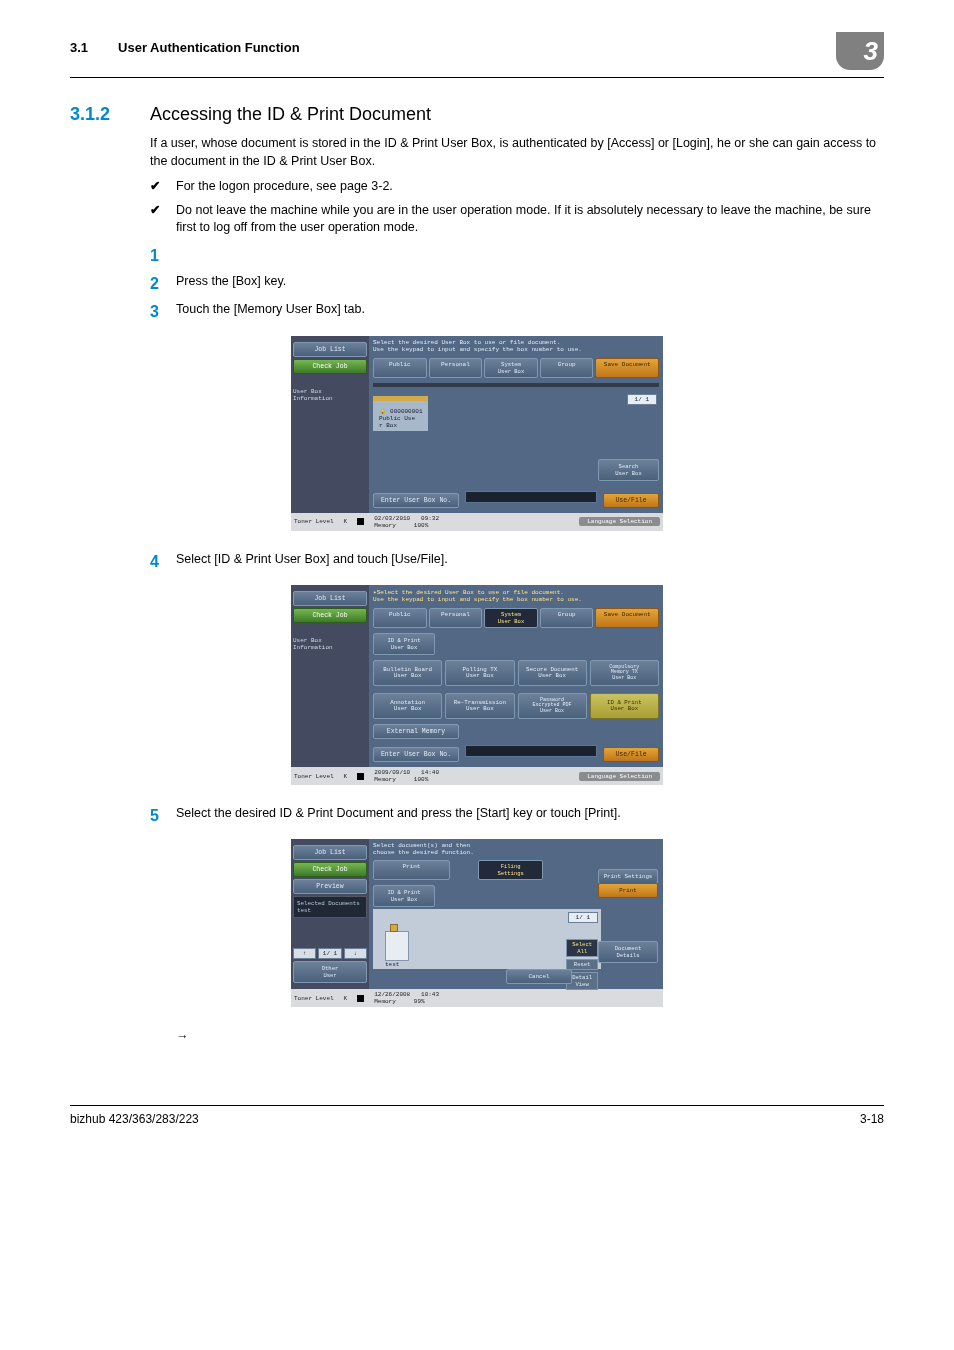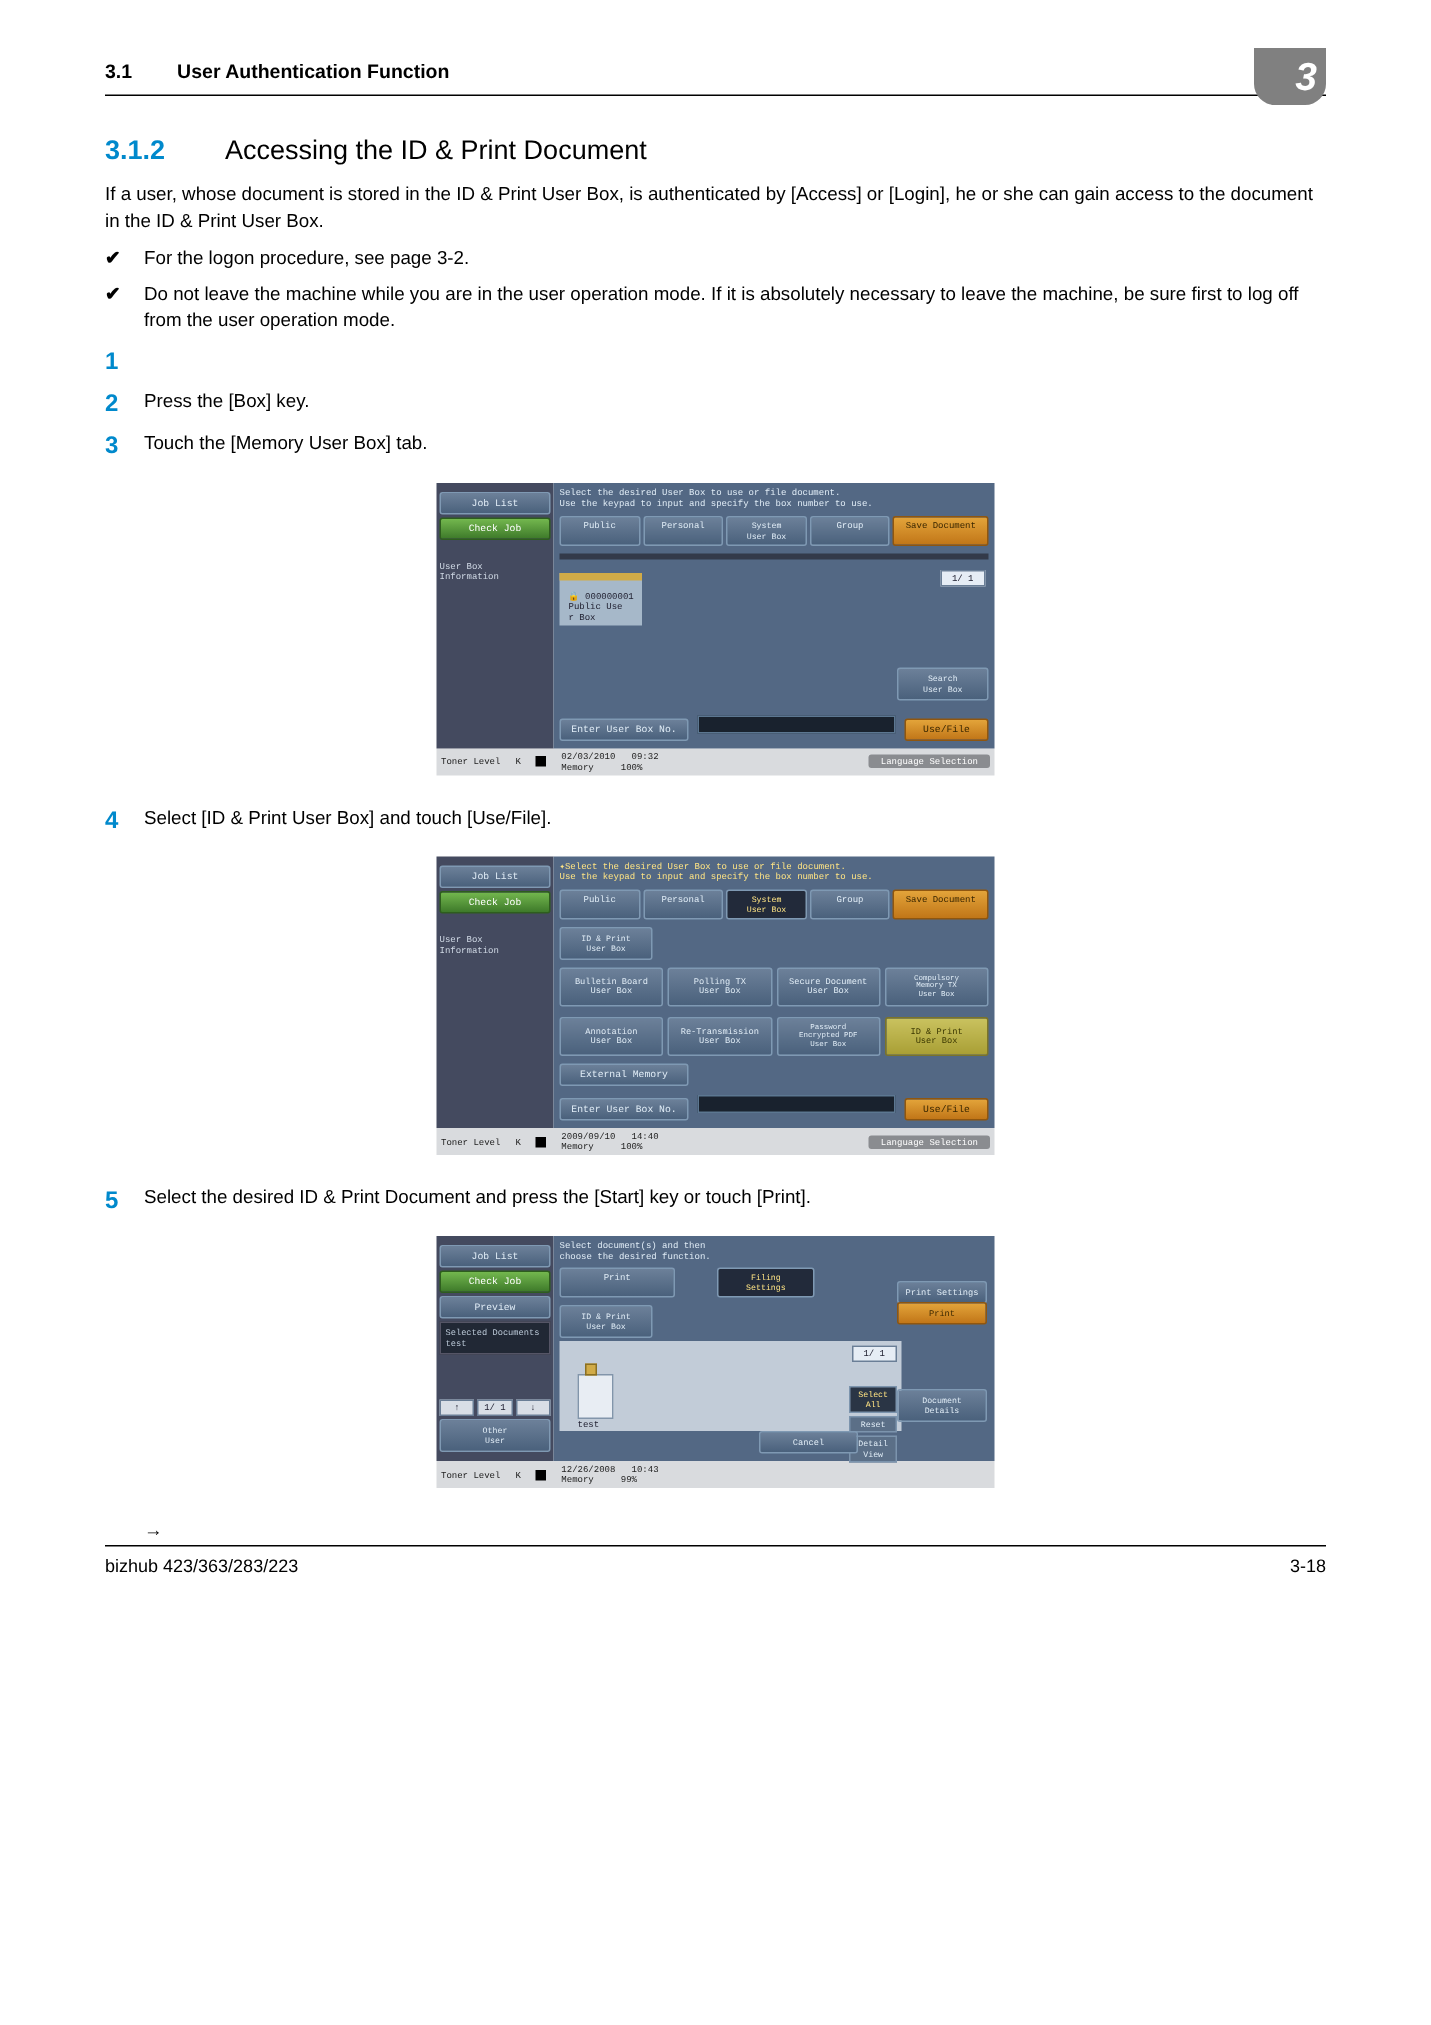--- a/index.html
+++ b/index.html
@@ -12,21 +12,21 @@
   }
   .page {
     padding: 40px 70px 30px 70px;
     position: relative;
   }
   .header-row {
     display: flex;
     align-items: center;
     font-size: 13px;
     font-weight: bold;
-    margin-bottom: 8px;
+    margin-bottom: 22px;
   }
   .header-num { margin-right: 30px; }
   .chapter-badge {
     position: absolute;
     right: 70px;
     top: 32px;
     width: 48px; height: 38px;
     background: #808080;
     color: #fff;
     font-size: 26px;
@@ -49,21 +49,21 @@
   .sec-head .num {
     color: #0089cc;
     font-size: 18px;
     font-weight: bold;
     width: 80px;
   }
   .sec-head .title {
     font-size: 18px;
     font-weight: normal;
   }
-  .body-indent { }
+  .body-indent { margin-left: 80px; }
   p { font-size: 12.5px; line-height: 1.4; margin: 6px 0; }
   .check-list, .num-list {
     list-style: none;
     padding: 0;
     margin: 8px 0;
   }
   .check-list li, .num-list li {
     font-size: 12.5px;
     line-height: 1.4;
     margin: 6px 0;
@@ -132,20 +132,21 @@
   .pager { position:absolute; right:6px; top:58px; background:#e6edf5; color:#223; padding:1px 7px; font-size:6px; border:1px solid #6a7e96;}
   .rbtn { width:55px; margin-left:auto; margin-top:28px; text-align:center; }
   .folder { display:inline-block; background:#a6b8c9; border-top:5px solid #d1ab47; padding:6px 6px 2px; font-size:6px; color:#223; margin-top:8px;}
   .statusrow { display:flex; background:#d9dbde; color:#222; font-size:6px; padding:2px 3px; align-items:center; gap:10px;}
   .statusrow .blk { width:7px; height:7px; background:#000; }
   .statusrow .grey { margin-left:auto; background:#8a8c90; color:#fff; padding:1px 8px; border-radius:2px;}
   .footer {
     display:flex;
     justify-content:space-between;
     font-size:12px;
+    margin-top:60px;
     border-top:1px solid #000;
     padding-top:6px;
   }
 
   .ss3-left { width:78px; background:#444a5f; padding:4px 2px; box-sizing:border-box;}
   .ss3-left .sel { background:#212835; border:1px solid #556; padding:3px; font-size:5.8px; color:#bac7d6; margin:2px 0;}
   .ss3-left .tiny { display:flex; gap:2px; margin-top:30px;}
   .ss3-left .tiny div { flex:1; background:#d8dee6; color:#223; font-size:6px; text-align:center; border:1px solid #6a7e96; padding:1px 0;}
   .thumbs { background:#c2ccd8; height:60px; position:relative; margin:2px 0;}
   .thumb { position:absolute; left:12px; top:22px; width:22px; height:28px; background:#e8edf3; border:1px solid #8295aa;}

